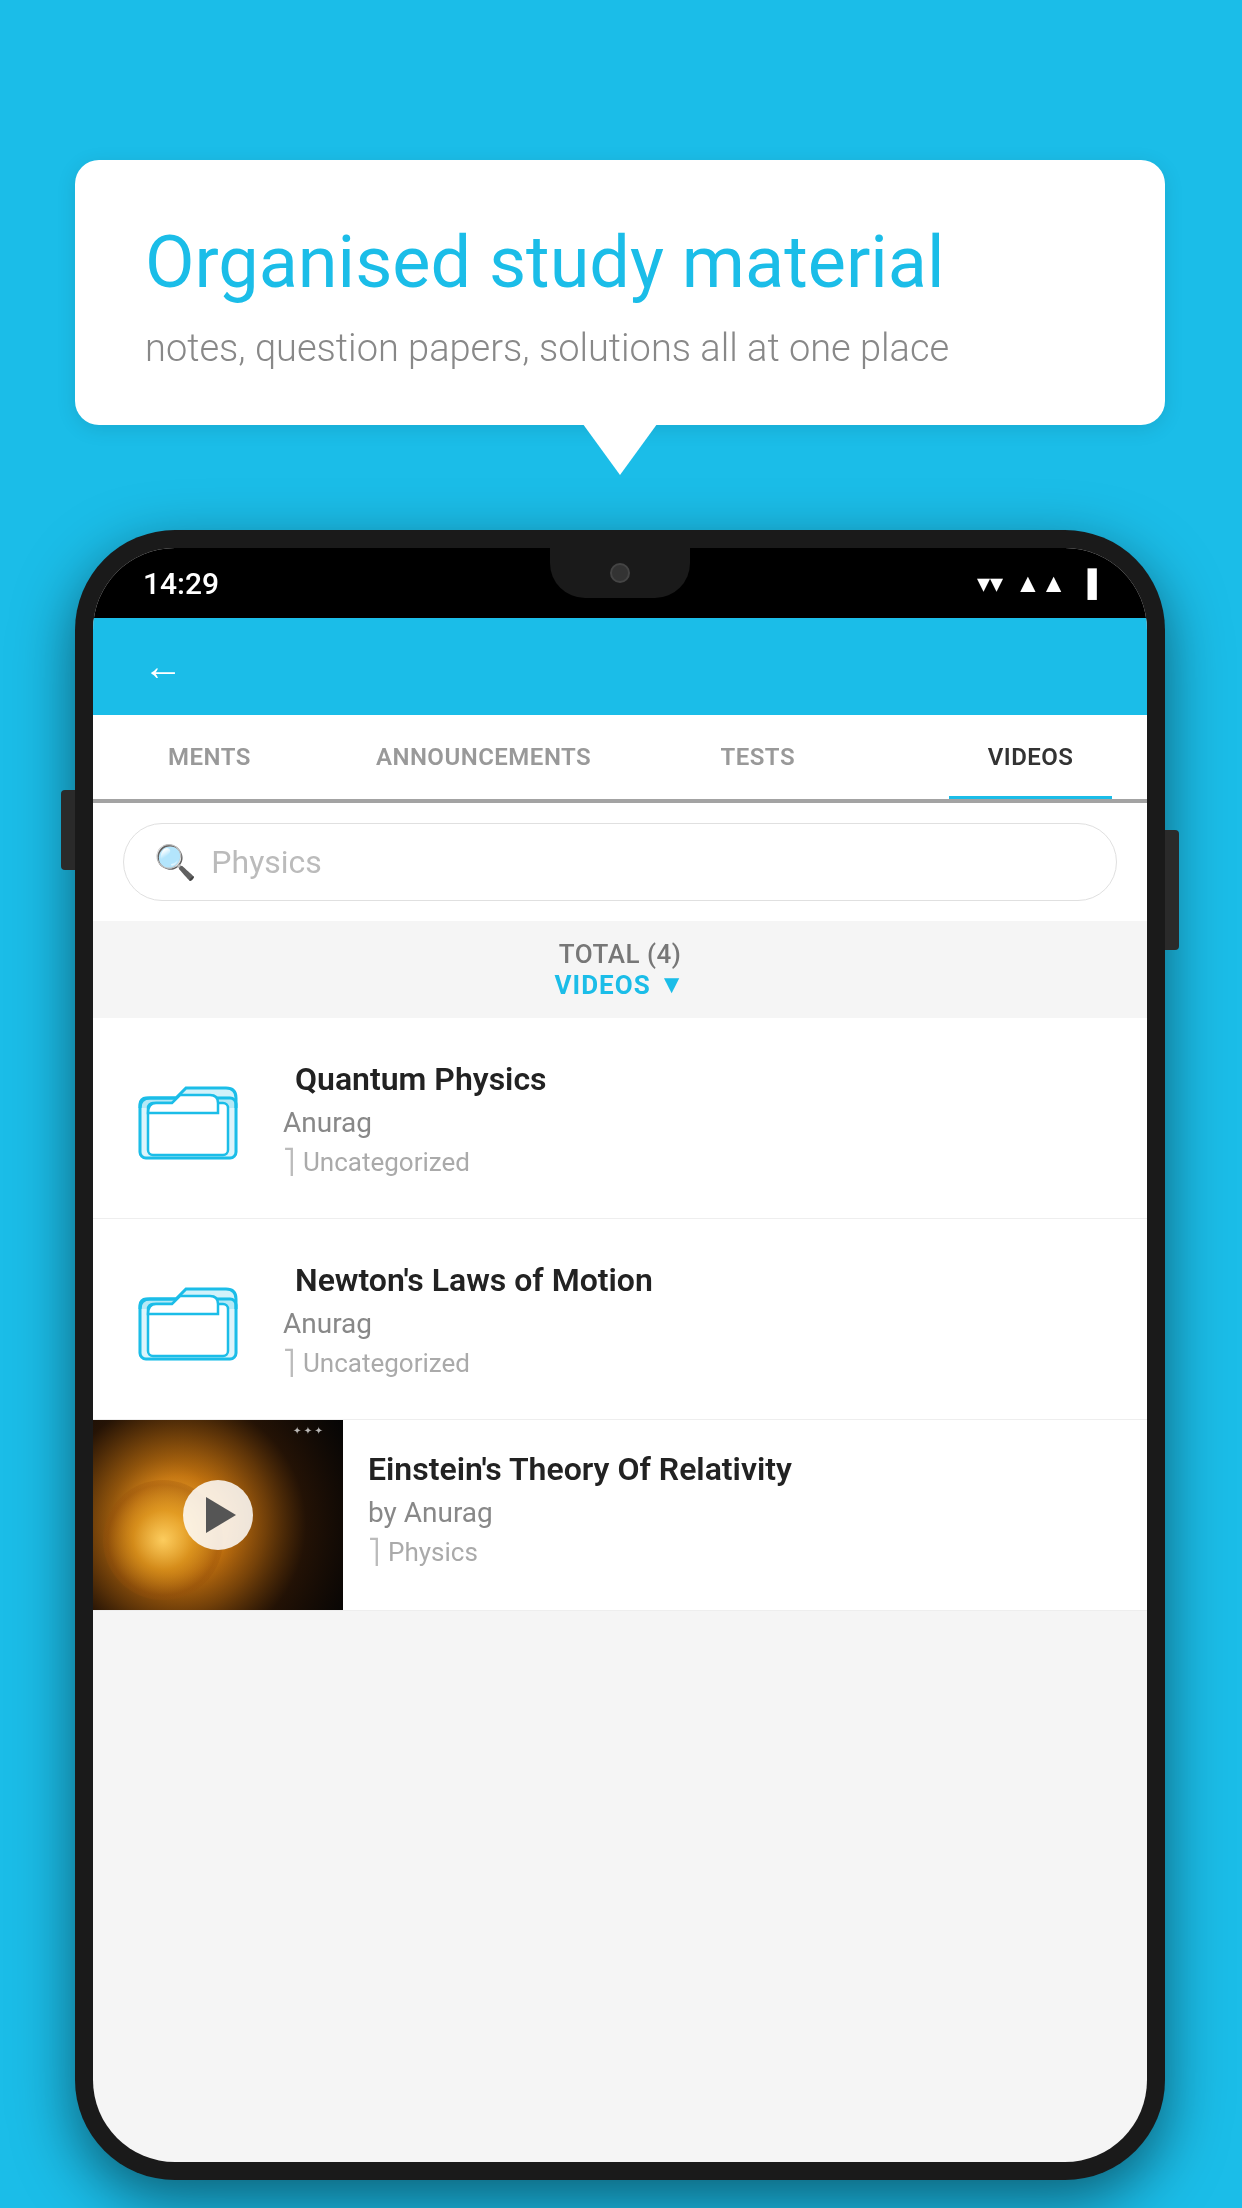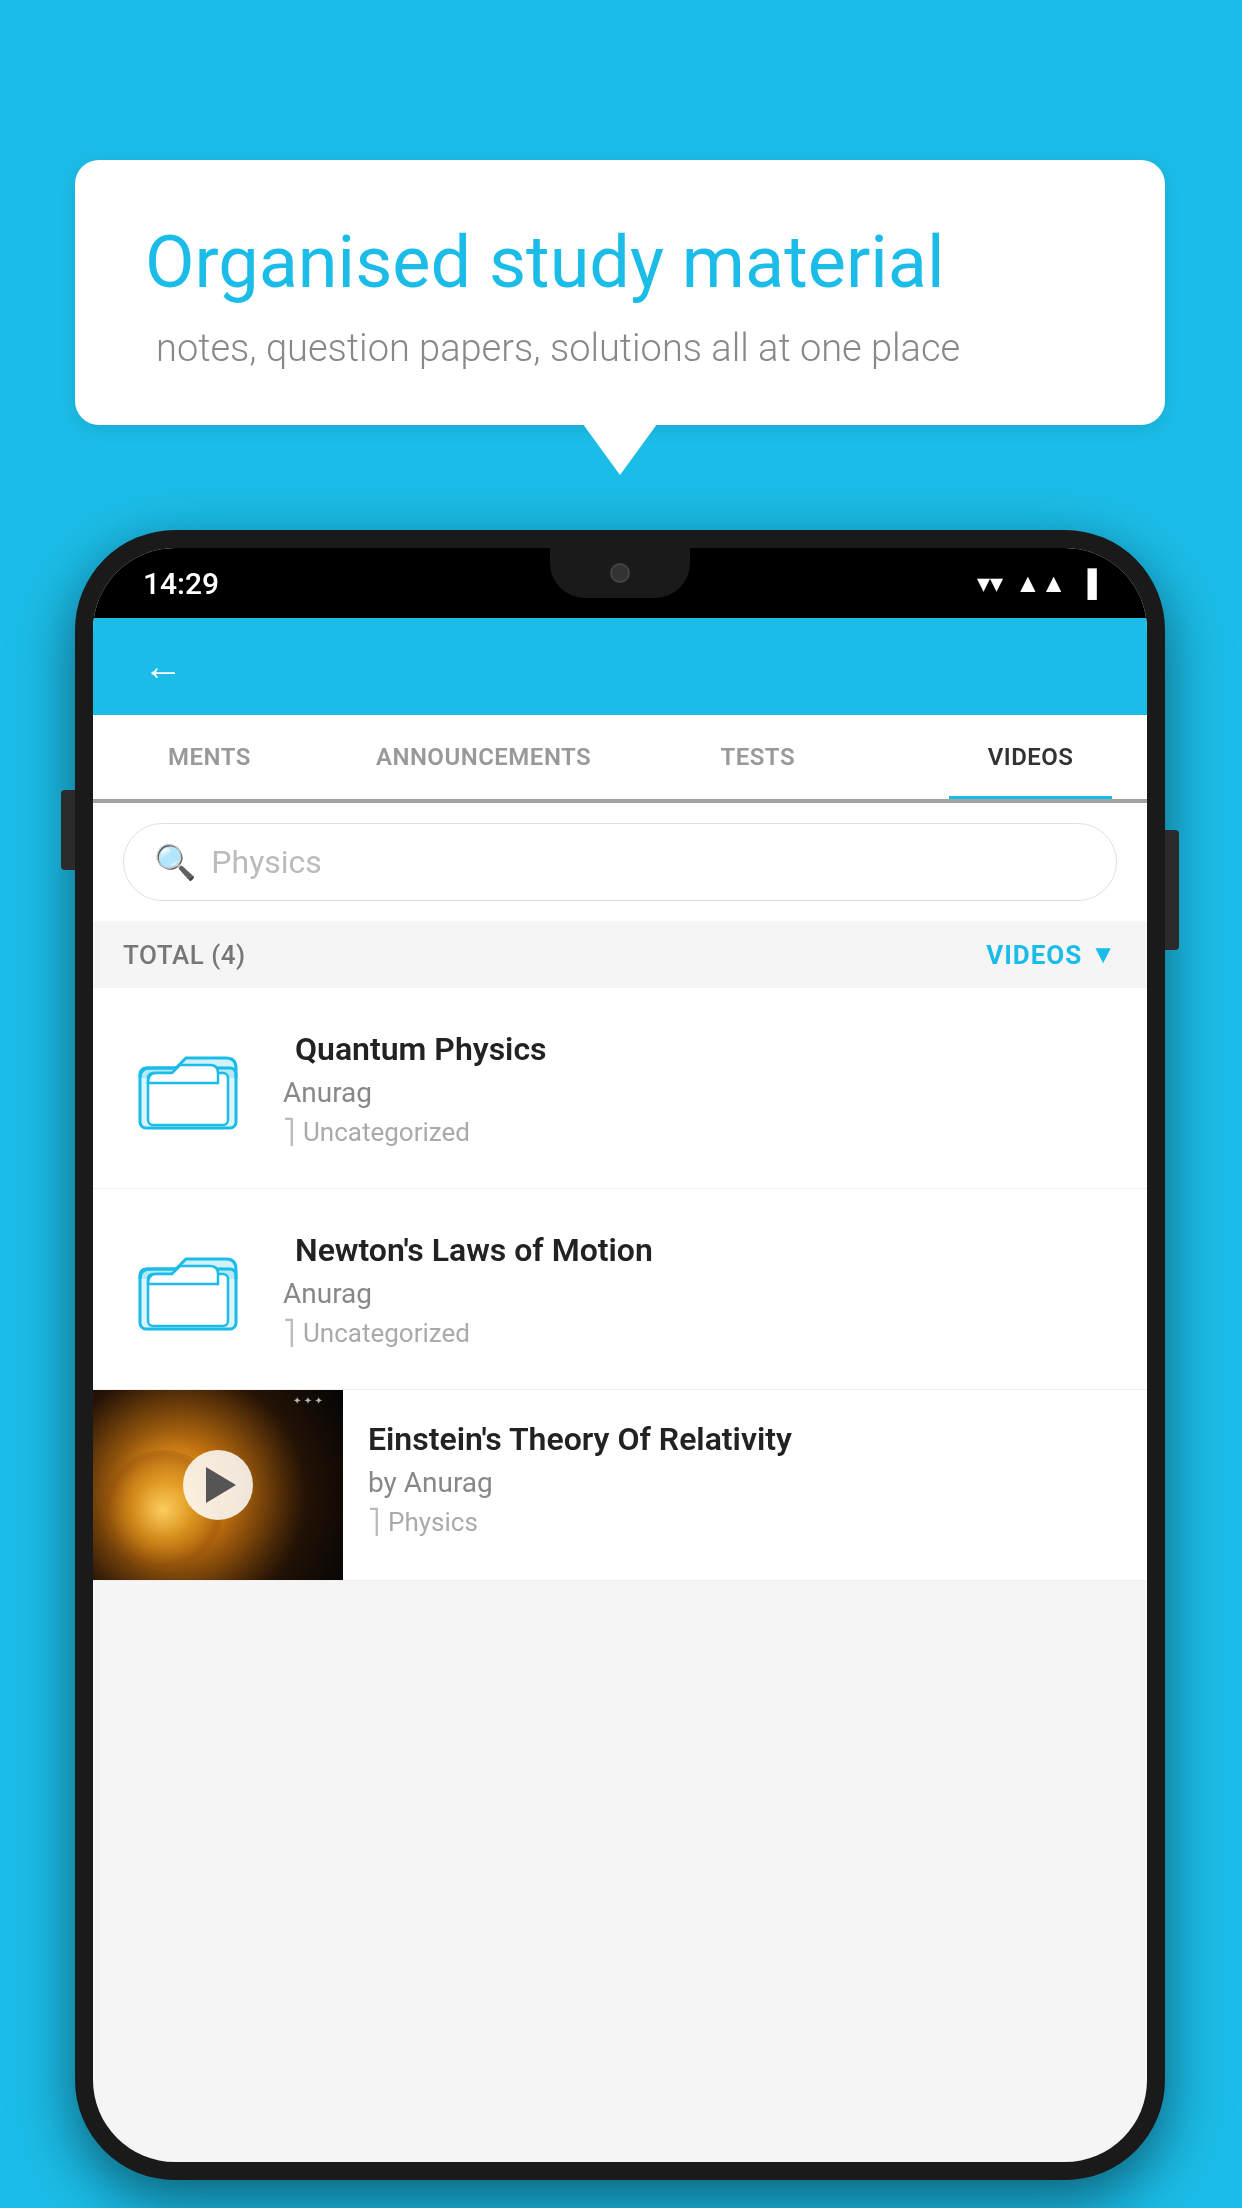--- a/index.html
+++ b/index.html
@@ -43,21 +43,20 @@
       font-size: 72px;
       font-weight: 400;
       line-height: 1.2;
       margin-bottom: 20px;
     }
 
     .bubble-subtitle {
       color: #888;
       font-size: 38px;
       font-weight: 300;
-      margin-left: 11px;
     }
 
     
     .phone-container {
       position: absolute;
       top: 530px;
       left: 75px;
       width: 1090px;
       height: 1650px;
     }
@@ -237,24 +236,25 @@
     }
 
     .search-text {
       color: #bbb;
       font-size: 32px;
     }
 
     
     .filter-bar {
       background: #f5f5f5;
-      padding: 18px 30px;
+      padding: 18px 46px;
       display: flex;
       justify-content: space-between;
       align-items: center;
+      flex-direction: column;
     }
 
     .total-count {
       color: #777;
       font-size: 26px;
       font-weight: 500;
       letter-spacing: 0.5px;
     }
 
     .filter-btn {

